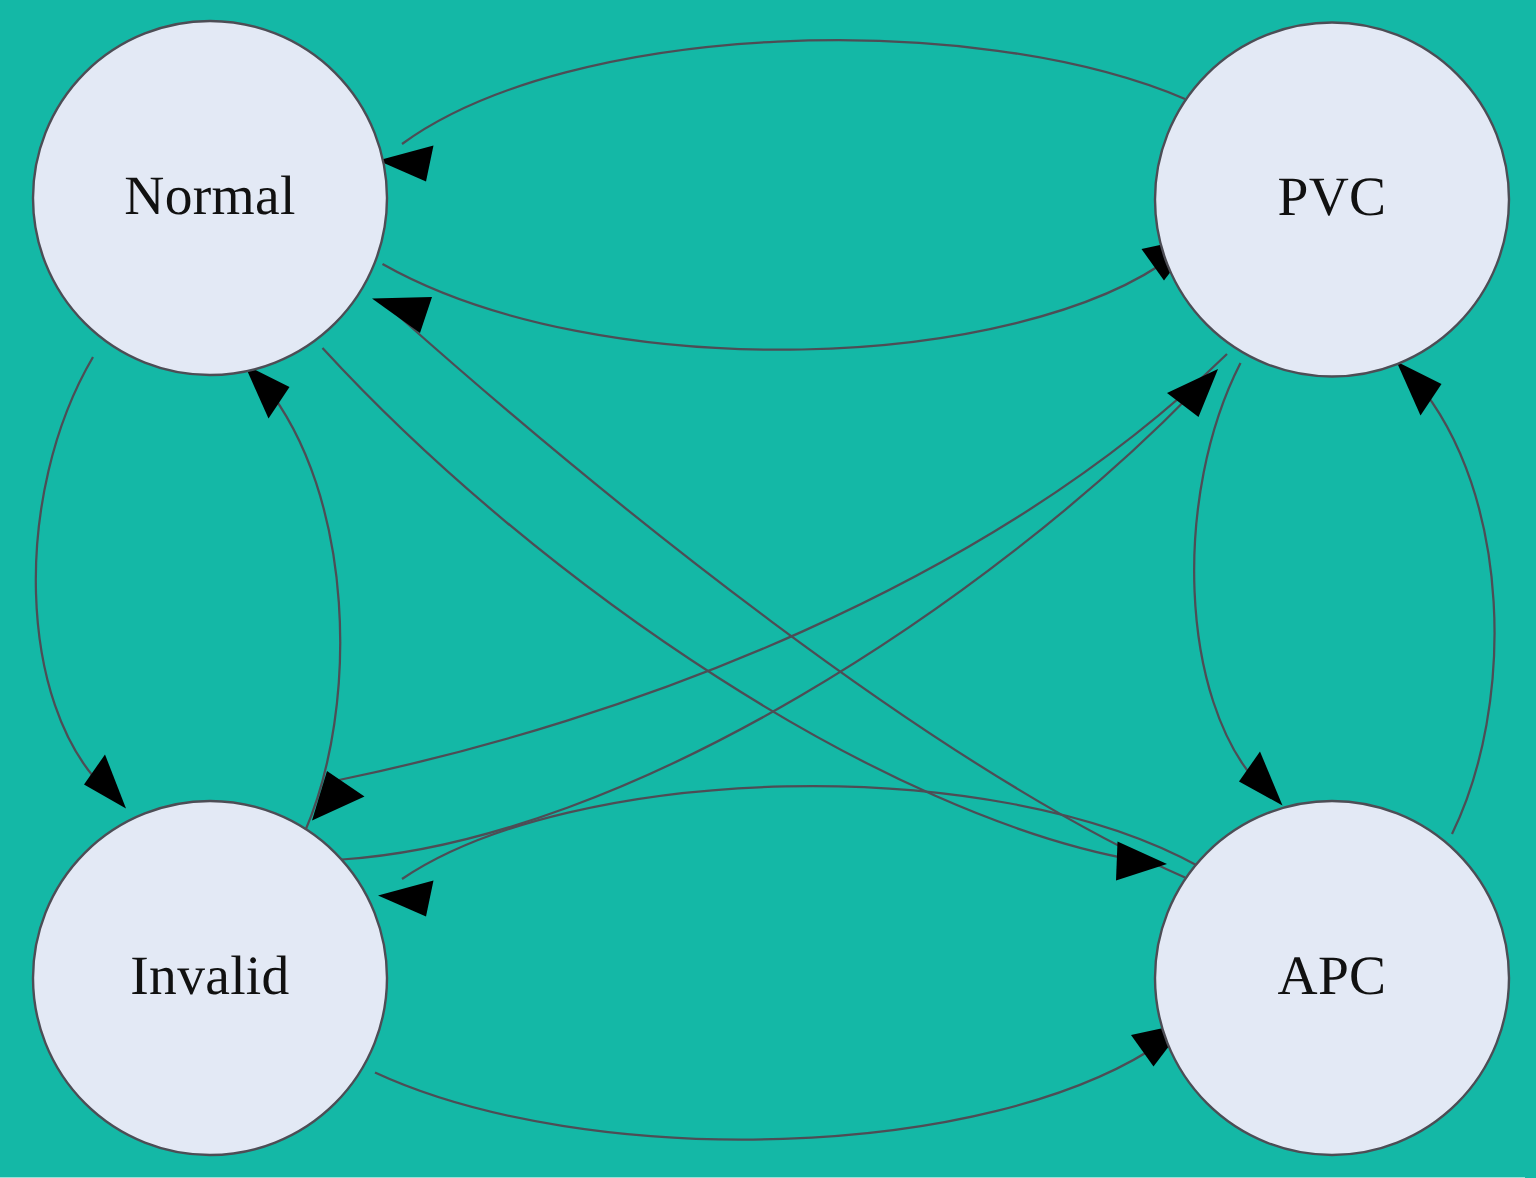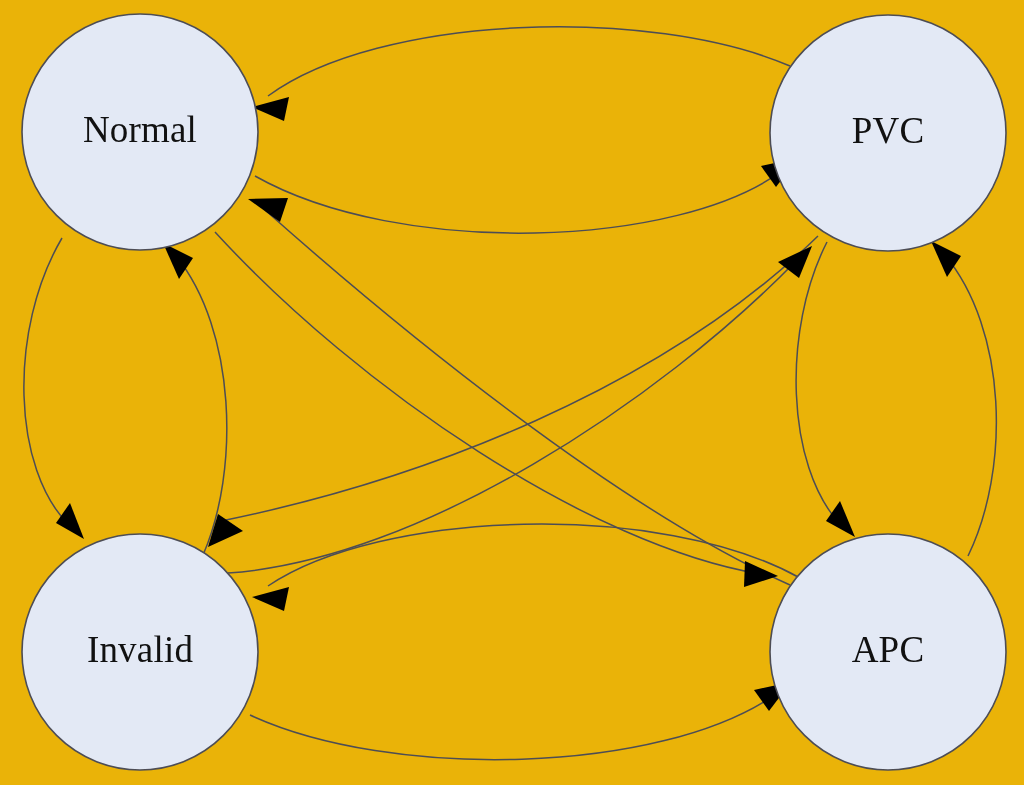--- a/index.html
+++ b/index.html
@@ -43,21 +43,21 @@
     stroke-width: 1.5;
   }
   .arrow-head {
     fill: #000000;
     stroke: none;
   }
 </style>
 </head>
 <body>
 
-<div id="canvas-wrap" style="background: #eab308; text-decoration: underline;">
+<div id="canvas-wrap" style="background: #14b8a6; text-decoration: underline;">
   <svg id="graph" viewBox="0 0 1024 785" xmlns="http://www.w3.org/2000/svg">
 
     <g id="edges-layer">
 
       <g>
         <path class="edge-path" d="M 790 66 C 650 6 380 14 268 96" stroke="#4d4d55"></path>
         <polygon class="arrow-head" points="252,107 289,97 284,121" fill="#000000"></polygon>
       </g>
 
       <g>

